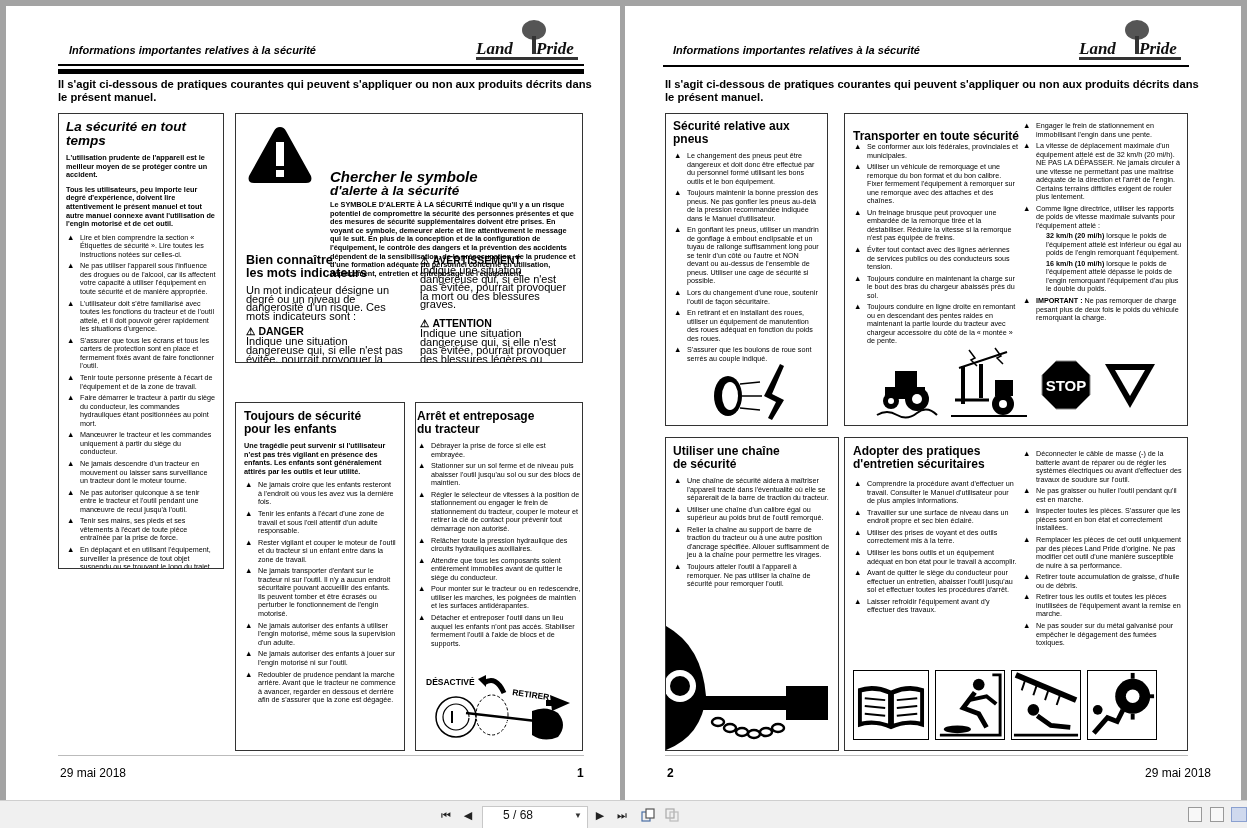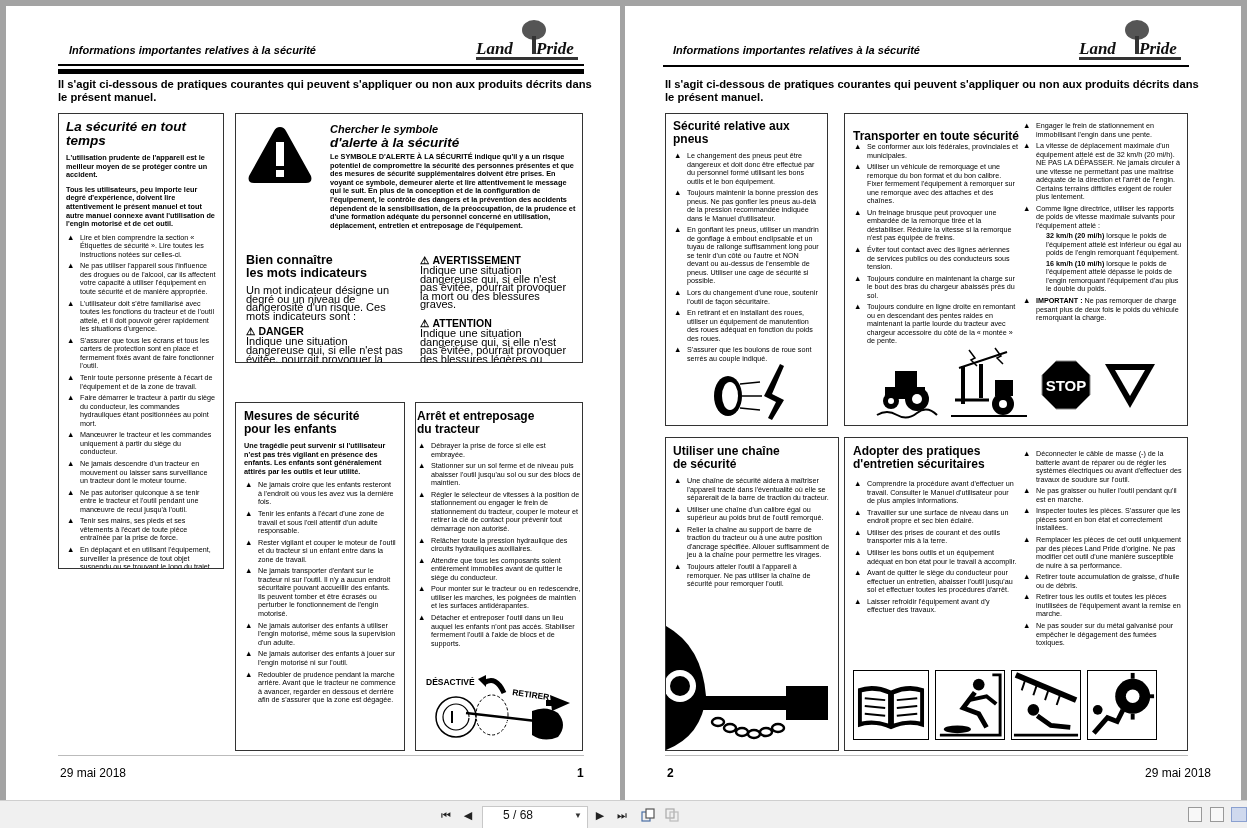--- a/index.html
+++ b/index.html
@@ -93,21 +93,21 @@
       </svg>
     </div>
 
     <div class="box" style="left:229px; top:107px; width:348px; height:250px; padding:6px 8px;">
       <svg style="position:absolute; left:10px; top:10px;" width="68" height="62" viewBox="0 0 68 62">
         <path d="M34 3 Q38 3 40 7 L65 52 Q67 59 60 59 L8 59 Q1 59 3 52 L28 7 Q30 3 34 3 Z" fill="#000"></path>
         <rect x="30" y="18" width="8" height="24" fill="#fff"></rect>
         <rect x="30" y="46" width="8" height="7" fill="#fff"></rect>
       </svg>
       <div style="position:absolute; left:94px; top:8px; width:246px;">
-        <h2 class="ital" style="font-size:11px;">Chercher le symbole</h2>
+        <h2 class="ital" style="font-size:15px;margin-top:48px;">Chercher le symbole</h2>
         <h2 class="ital" style="font-size:13.5px;">d'alerte à la sécurité</h2>
         <p class="lead" style="margin-top:3px;">Le SYMBOLE D'ALERTE À LA SÉCURITÉ indique qu'il y a un risque potentiel de compromettre la sécurité des personnes présentes et que des mesures de sécurité supplémentaires doivent être prises. En voyant ce symbole, demeurer alerte et lire attentivement le message qui le suit. En plus de la conception et de la configuration de l'équipement, le contrôle des dangers et la prévention des accidents dépendent de la sensibilisation, de la préoccupation, de la prudence et d'une formation adéquate du personnel concerné en utilisation, déplacement, entretien et entreposage de l'équipement.</p>
       </div>
       <div style="position:absolute; left:10px; top:140px; width:160px;">
         <div class="sig-title">Bien connaître</div>
         <div class="sig-title">les mots indicateurs</div>
         <p class="sig-desc" style="margin-top:6px;">Un mot indicateur désigne un degré ou un niveau de dangerosité d'un risque. Ces mots indicateurs sont :</p>
         <div class="sig-head">
             <span>⚠</span>
             <span>DANGER</span>
@@ -122,21 +122,21 @@
         <p class="sig-desc">Indique une situation dangereuse qui, si elle n'est pas évitée, pourrait provoquer la mort ou des blessures graves.</p>
         <div class="sig-head" style="margin-top:8px;">
             <span>⚠</span>
             <span>ATTENTION</span>
           </div>
         <p class="sig-desc">Indique une situation dangereuse qui, si elle n'est pas évitée, pourrait provoquer des blessures légères ou modérées.</p>
       </div>
     </div>
 
     <div class="box" style="left:229px; top:396px; width:170px; height:349px; padding:7px 8px;">
-      <h2>Mesures de sécurité</h2>
+      <h2>Toujours de sécurité</h2>
       <h2>pour les enfants</h2>
       <p class="lead">Une tragédie peut survenir si l'utilisateur n'est pas très vigilant en présence des enfants. Les enfants sont généralement attirés par les outils et leur utilité.</p>
       <ul>
         <li><span class="tri">▲</span><span>Ne jamais croire que les enfants resteront à l'endroit où vous les avez vus la dernière fois.</span></li>
         <li><span class="tri">▲</span><span>Tenir les enfants à l'écart d'une zone de travail et sous l'œil attentif d'un adulte responsable.</span></li>
         <li><span class="tri">▲</span><span>Rester vigilant et couper le moteur de l'outil et du tracteur si un enfant entre dans la zone de travail.</span></li>
         <li><span class="tri">▲</span><span>Ne jamais transporter d'enfant sur le tracteur ni sur l'outil. Il n'y a aucun endroit sécuritaire pouvant accueillir des enfants. Ils peuvent tomber et être écrasés ou perturber le fonctionnement de l'engin motorisé.</span></li>
         <li><span class="tri">▲</span><span>Ne jamais autoriser des enfants à utiliser l'engin motorisé, même sous la supervision d'un adulte.</span></li>
         <li><span class="tri">▲</span><span>Ne jamais autoriser des enfants à jouer sur l'engin motorisé ni sur l'outil.</span></li>
         <li><span class="tri">▲</span><span>Redoubler de prudence pendant la marche arrière. Avant que le tracteur ne commence à avancer, regarder en dessous et derrière afin de s'assurer que la zone est dégagée.</span></li>
@@ -286,21 +286,21 @@
         </g>
       </svg>
     </div>
 
     <div class="box" style="left:219px; top:431px; width:344px; height:314px; padding:7px 8px;">
       <h2>Adopter des pratiques</h2>
       <h2>d'entretien sécuritaires</h2>
       <ul style="position:absolute; left:8px; top:42px; width:165px; margin-top:0;">
         <li><span class="tri">▲</span><span>Comprendre la procédure avant d'effectuer un travail. Consulter le Manuel d'utilisateur pour de plus amples informations.</span></li>
         <li><span class="tri">▲</span><span>Travailler sur une surface de niveau dans un endroit propre et sec bien éclairé.</span></li>
-        <li><span class="tri">▲</span><span>Utiliser des prises de courant et des outils transporter mis à la terre.</span></li>
+        <li><span class="tri">▲</span><span>Utiliser des prises de voyant et des outils correctement mis à la terre.</span></li>
         <li><span class="tri">▲</span><span>Utiliser les bons outils et un équipement adéquat en bon état pour le travail à accomplir.</span></li>
         <li><span class="tri">▲</span><span>Avant de quitter le siège du conducteur pour effectuer un entretien, abaisser l'outil jusqu'au sol et effectuer toutes les procédures d'arrêt.</span></li>
         <li><span class="tri">▲</span><span>Laisser refroidir l'équipement avant d'y effectuer des travaux.</span></li>
       </ul>
       <ul style="position:absolute; left:177px; top:12px; width:160px; margin-top:0;">
         <li><span class="tri">▲</span><span>Déconnecter le câble de masse (-) de la batterie avant de réparer ou de régler les systèmes électriques ou avant d'effectuer des travaux de soudure sur l'outil.</span></li>
         <li><span class="tri">▲</span><span>Ne pas graisser ou huiler l'outil pendant qu'il est en marche.</span></li>
         <li><span class="tri">▲</span><span>Inspecter toutes les pièces. S'assurer que les pièces sont en bon état et correctement installées.</span></li>
         <li><span class="tri">▲</span><span>Remplacer les pièces de cet outil uniquement par des pièces Land Pride d'origine. Ne pas modifier cet outil d'une manière susceptible de nuire à sa performance.</span></li>
         <li><span class="tri">▲</span><span>Retirer toute accumulation de graisse, d'huile ou de débris.</span></li>

